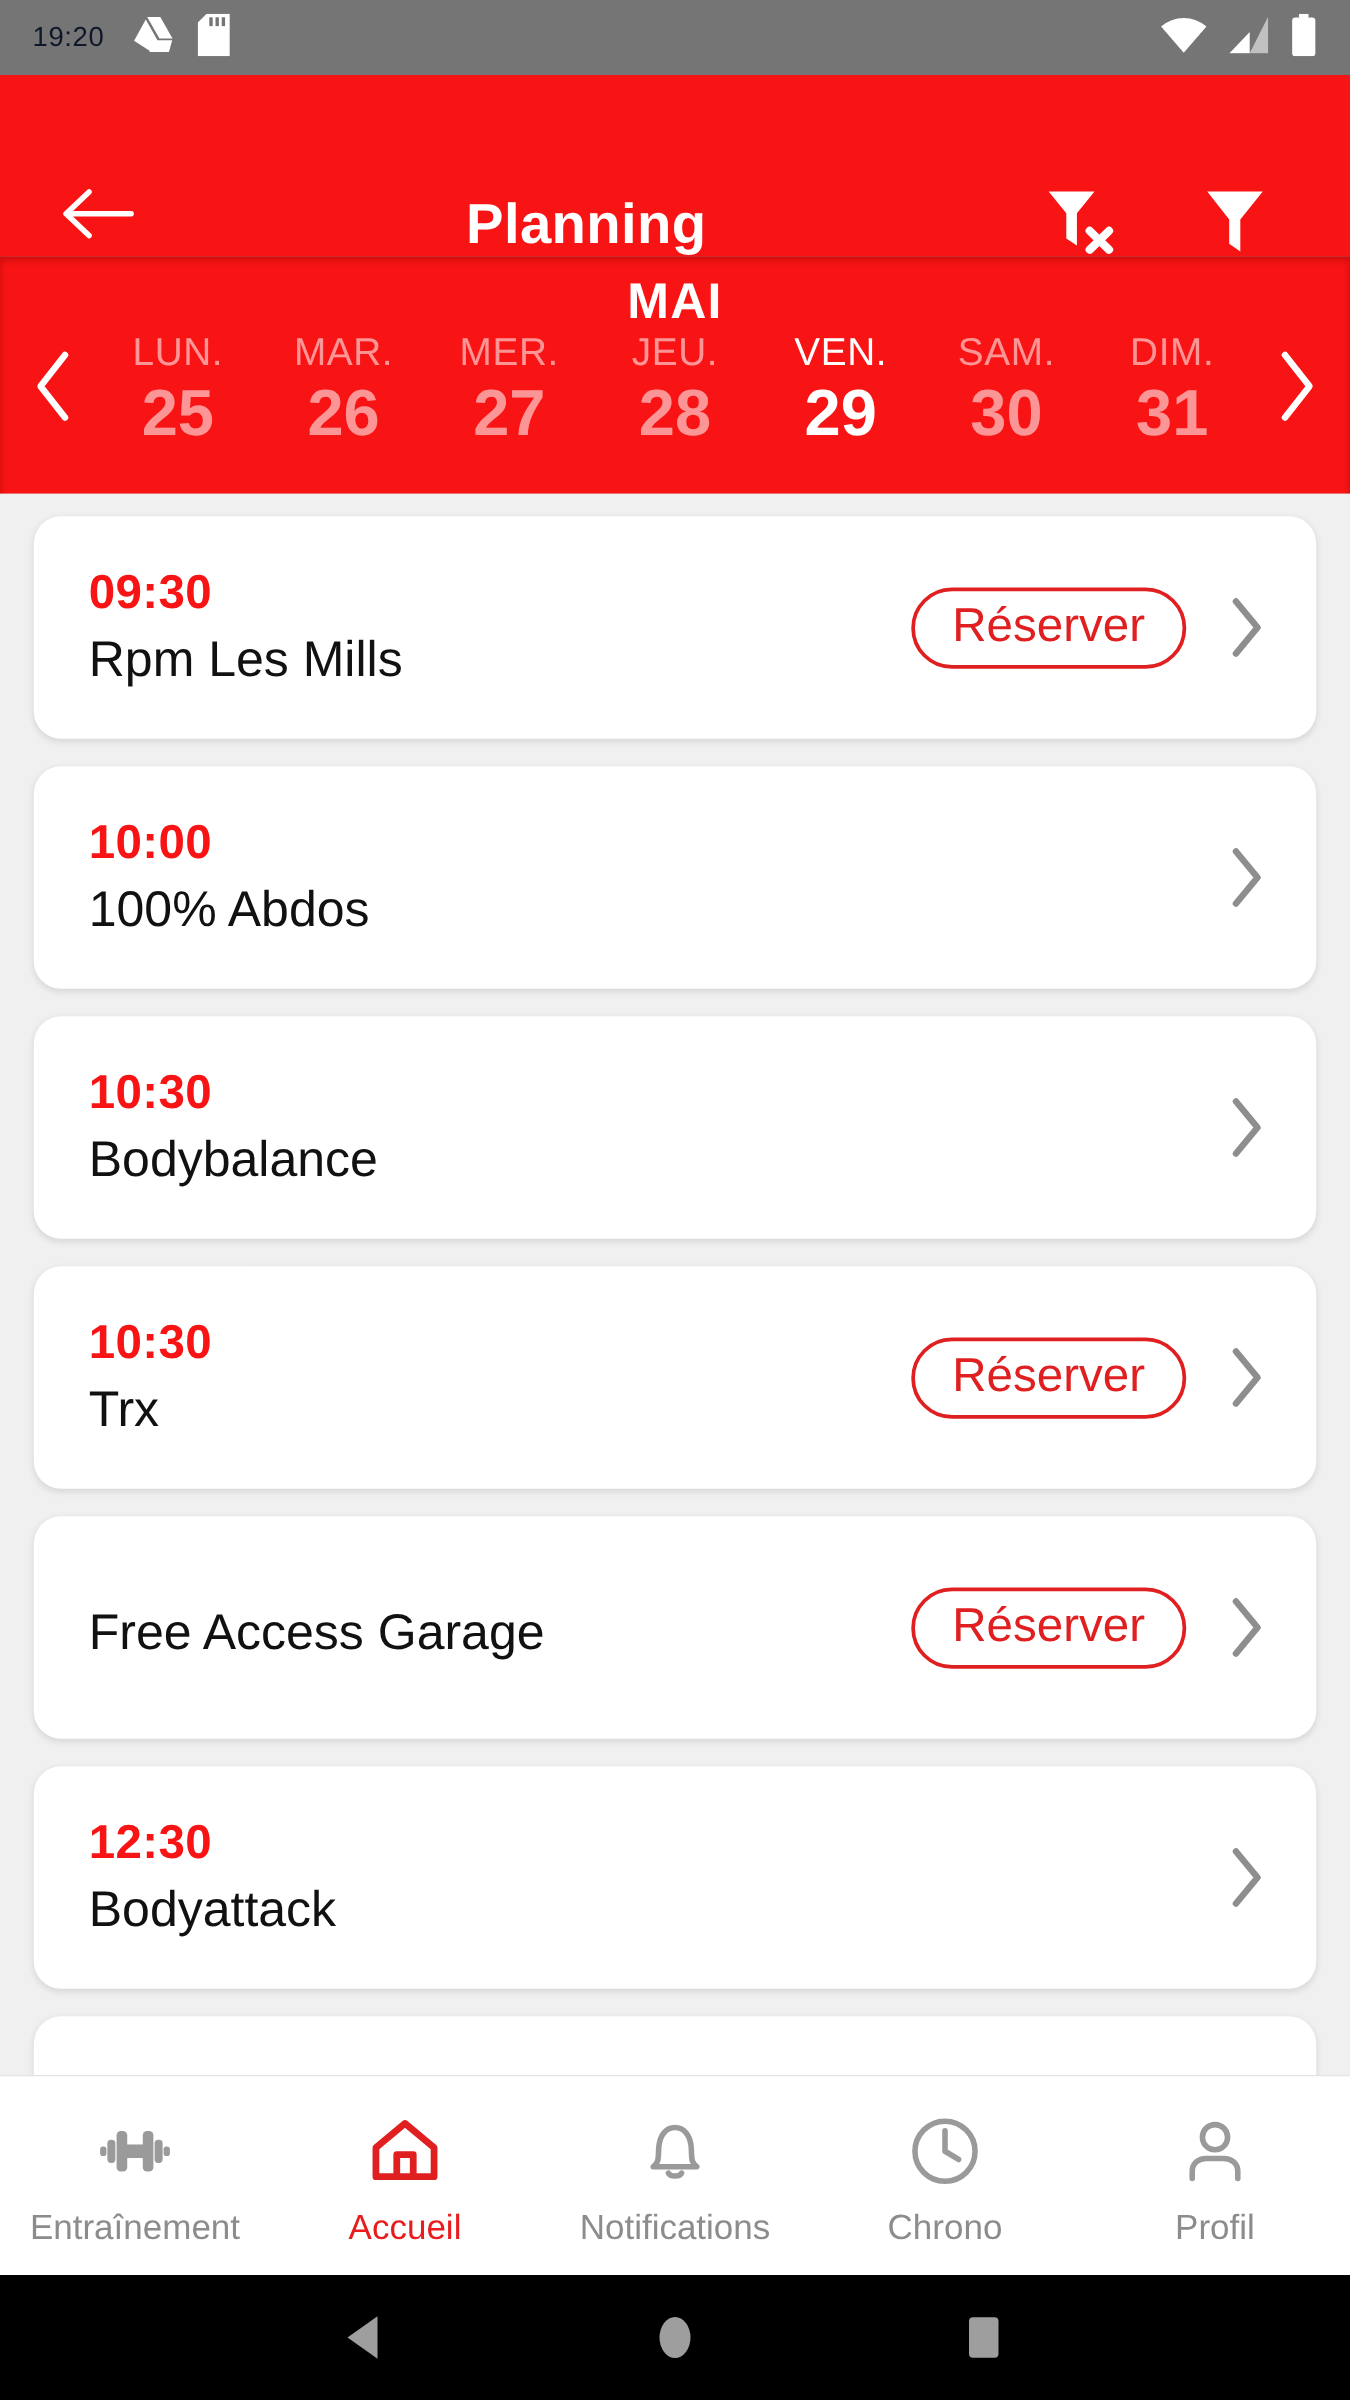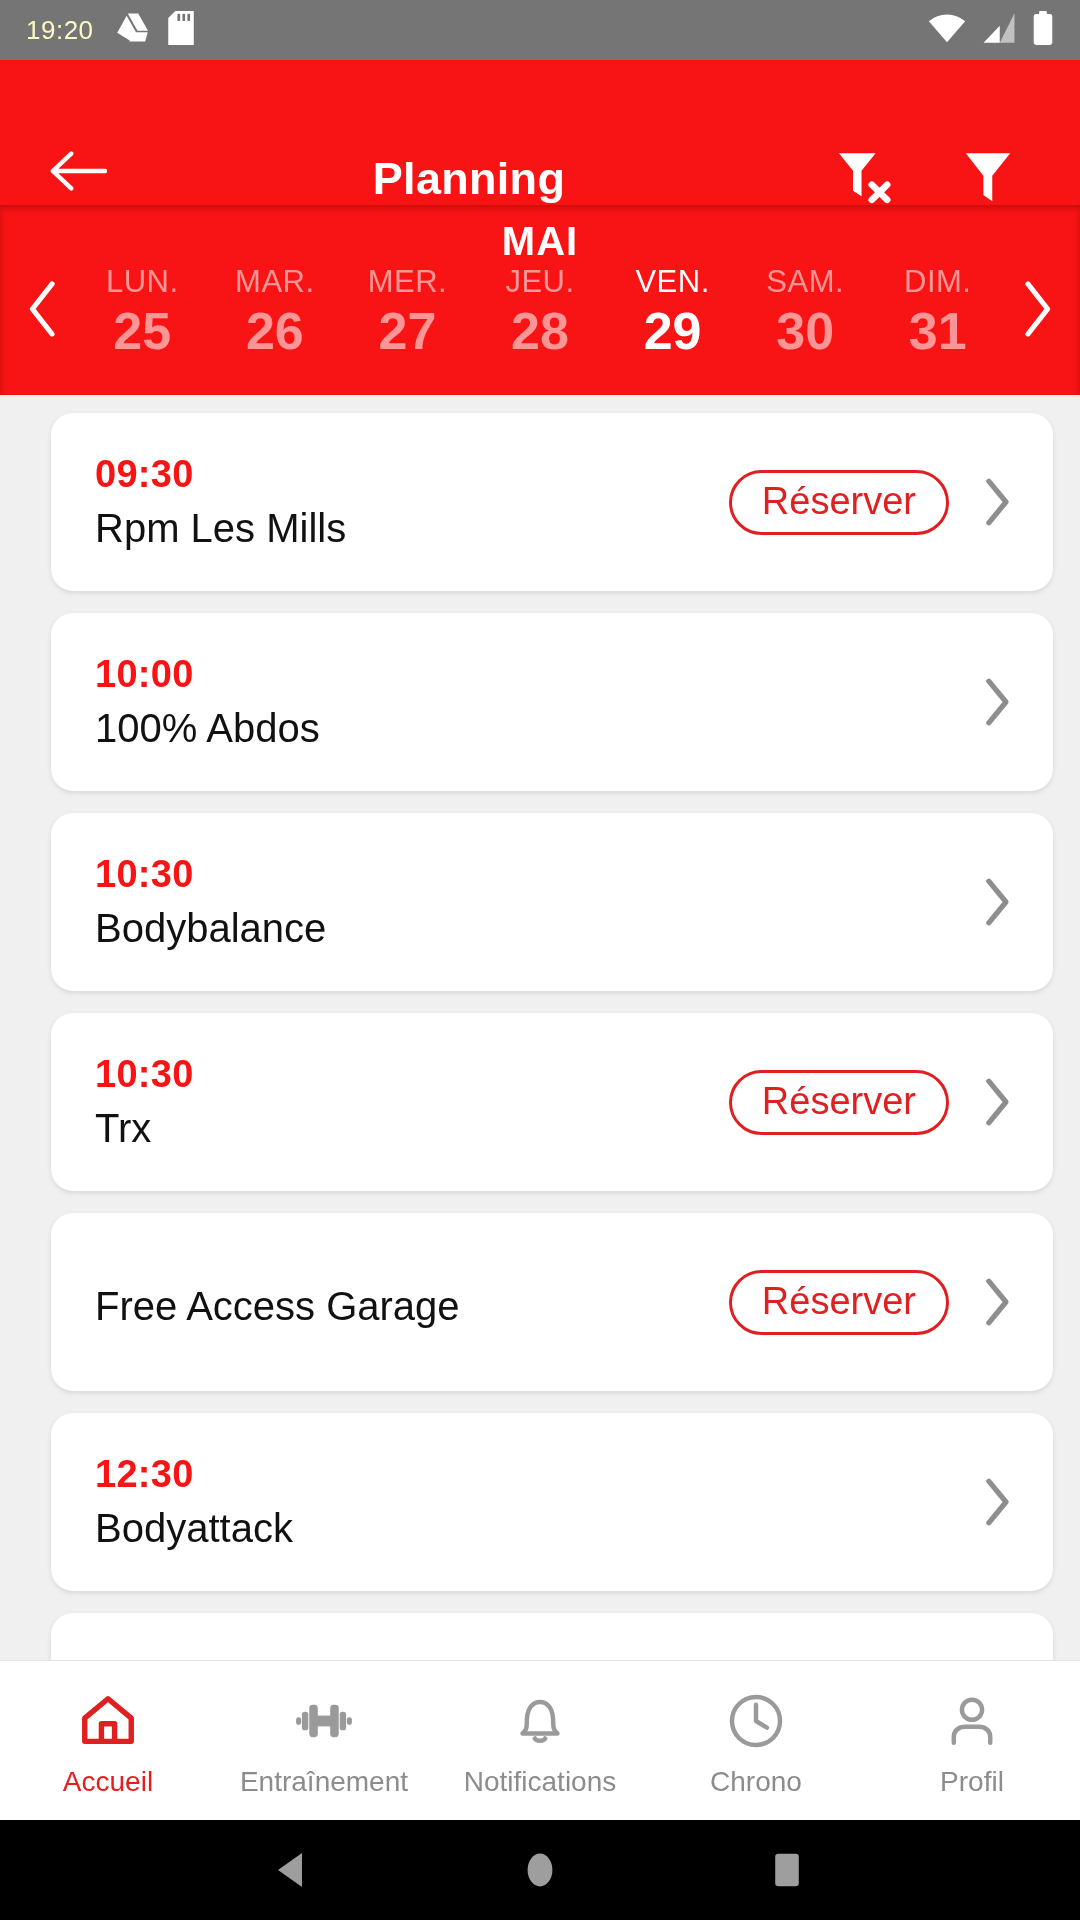--- a/index.html
+++ b/index.html
@@ -18,21 +18,21 @@
 
   
   #statusbar {
     position:absolute; top:0; left:0;
     width:1080px; height:60px;
     background:#757575;
     display:flex; align-items:center;
     padding:0 26px;
   }
   #statusbar .clock {
-    color:#fef9c3; font-size:26px; font-weight:400;
+    color:#0f172a; font-size:22px; font-weight:400;
     letter-spacing:0.5px;
   }
   #statusbar .left-icons { display:flex; align-items:center; gap:18px; margin-left:22px; }
   #statusbar .right-icons { margin-left:auto; display:flex; align-items:center; gap:16px; }
   .sicon { display:block; }
 
   
   #appbar {
     position:absolute; top:60px; left:0;
     width:1080px; height:145px;
@@ -90,21 +90,20 @@
   }
   .day.selected { color:#ffffff; }
 
   
   #list {
     position:absolute; top:395px; left:0;
     width:1080px; height:1265px;
     background:#F0F0F0;
     overflow:hidden;
     padding-top:18px;
-    padding-left:24px;
   }
   .card {
     position:relative;
     margin:0 27px 22px 27px;
     height:178px;
     background:#fff;
     border-radius:22px;
     box-shadow:0 2px 5px rgba(0,0,0,0.10);
     display:flex; align-items:center;
     padding:0 34px 0 44px;
@@ -349,39 +348,39 @@
         </div>
       </div>
       <div class="card">
         <div class="info">
           <div class="time">14:00</div>
         </div>
       </div>
     </div>
 
   <div id="bottomnav">
-      <div class="navitem active">
-        <svg width="62" height="62" viewBox="0 0 32 32">
-          <path d="M4 14.5 L16 4.5 L28 14.5 L28 26.5 L4 26.5 Z" fill="none" stroke="#E02020" stroke-width="2.8" stroke-linejoin="round"></path>
-          <path d="M12.6 26.5 L12.6 17.4 L19.4 17.4 L19.4 26.5" fill="none" stroke="#E02020" stroke-width="2.8" stroke-linejoin="round"></path>
-        </svg>
-        <div class="label">Accueil</div>
-      </div>
       <div class="navitem">
         <svg width="62" height="62" viewBox="0 0 32 32">
           <rect x="11.4" y="13.2" width="9.2" height="5.6" fill="#9A9A9A"></rect>
           <rect x="8.4" y="7.6" width="4.4" height="16.8" rx="1.8" fill="#9A9A9A"></rect>
           <rect x="19.2" y="7.6" width="4.4" height="16.8" rx="1.8" fill="#9A9A9A"></rect>
           <rect x="4.6" y="11.2" width="3.3" height="9.6" rx="1.5" fill="#9A9A9A"></rect>
           <rect x="24.1" y="11.2" width="3.3" height="9.6" rx="1.5" fill="#9A9A9A"></rect>
           <rect x="1.6" y="14.0" width="2.6" height="4.0" rx="1.2" fill="#9A9A9A"></rect>
           <rect x="27.8" y="14.0" width="2.6" height="4.0" rx="1.2" fill="#9A9A9A"></rect>
         </svg>
         <div class="label">Entraînement</div>
       </div>
+      <div class="navitem active">
+        <svg width="62" height="62" viewBox="0 0 32 32">
+          <path d="M4 14.5 L16 4.5 L28 14.5 L28 26.5 L4 26.5 Z" fill="none" stroke="#E02020" stroke-width="2.8" stroke-linejoin="round"></path>
+          <path d="M12.6 26.5 L12.6 17.4 L19.4 17.4 L19.4 26.5" fill="none" stroke="#E02020" stroke-width="2.8" stroke-linejoin="round"></path>
+        </svg>
+        <div class="label">Accueil</div>
+      </div>
       <div class="navitem">
         <svg width="62" height="62" viewBox="0 0 32 32">
           <path d="M7 22.4 C9.6 20.6 9.0 18.4 9.3 14.4 C9.7 9.2 12.4 6.2 16 6.2 C19.6 6.2 22.3 9.2 22.7 14.4 C23.0 18.4 22.4 20.6 25 22.4 Z" fill="none" stroke="#9A9A9A" stroke-width="2.3" stroke-linejoin="round"></path>
           <path d="M13.3 25.0 C14.0 26.6 18.0 26.6 18.7 25.0" fill="none" stroke="#9A9A9A" stroke-width="2.3" stroke-linecap="round"></path>
         </svg>
         <div class="label">Notifications</div>
       </div>
       <div class="navitem">
         <svg width="62" height="62" viewBox="0 0 32 32">
           <circle cx="16" cy="16" r="12.4" fill="none" stroke="#9A9A9A" stroke-width="2.3"></circle>

